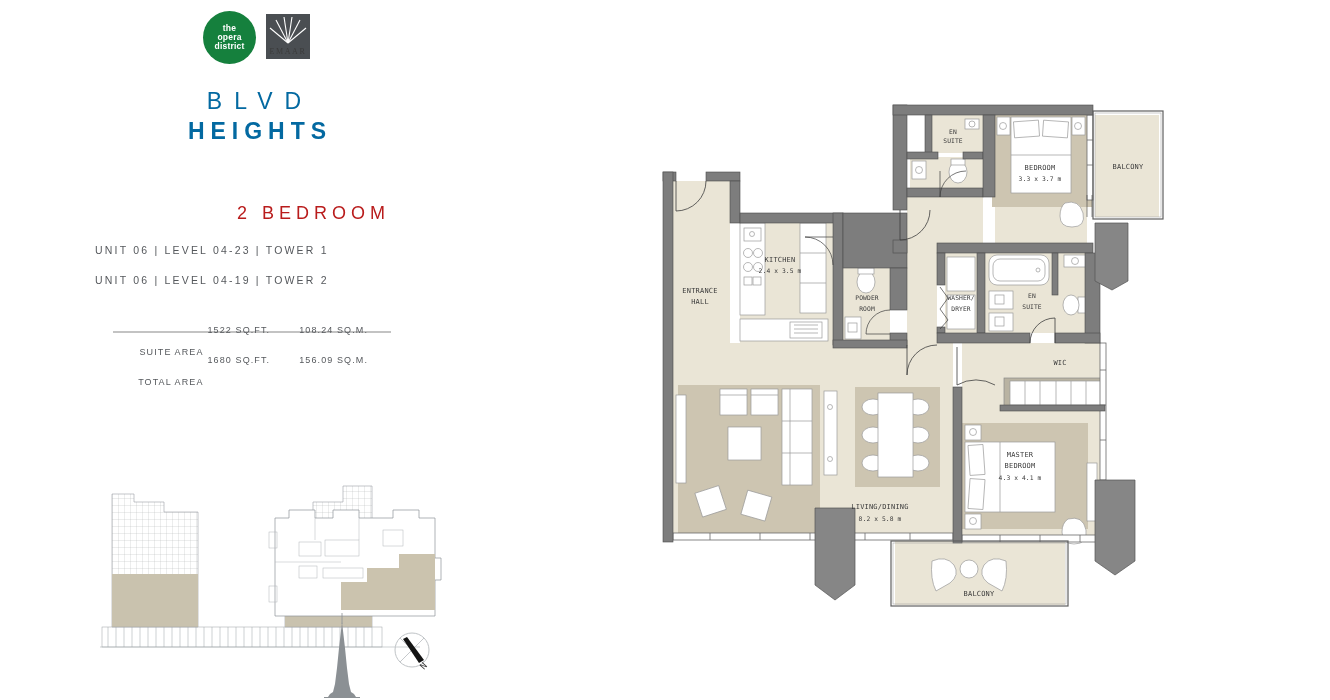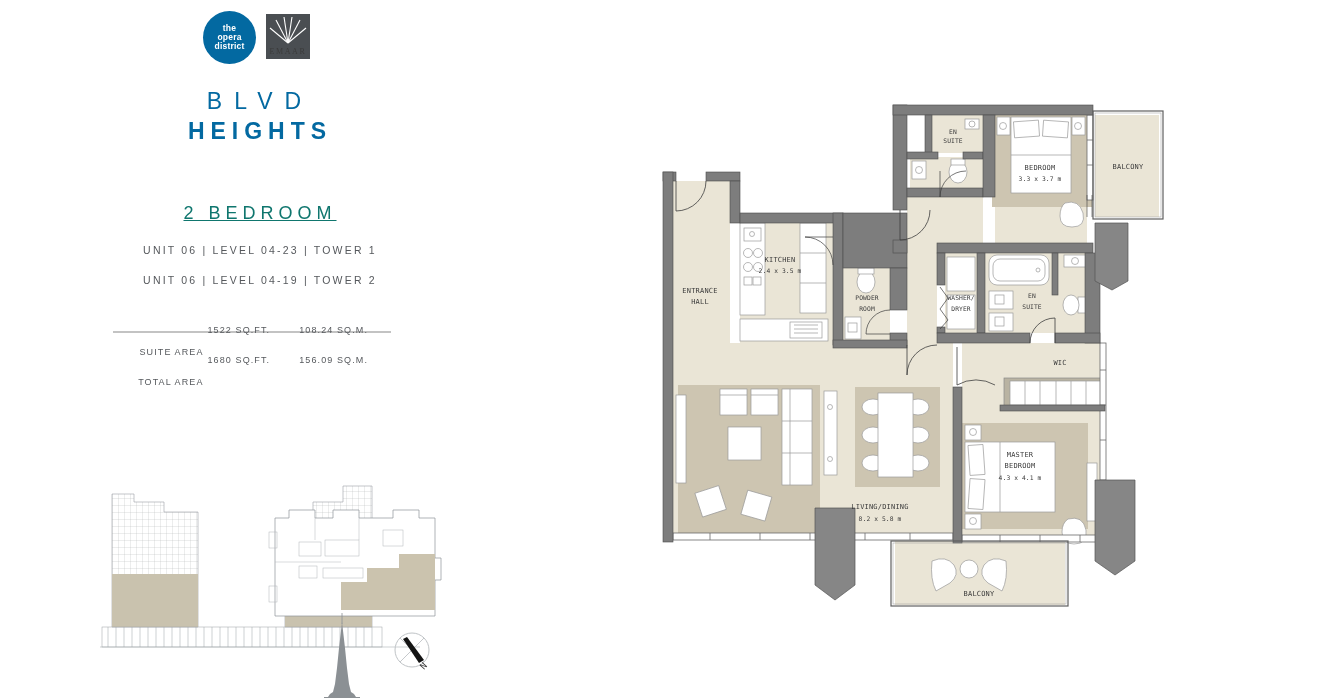--- a/index.html
+++ b/index.html
@@ -1,31 +1,31 @@
 <!DOCTYPE html>
 <html><head>
 <meta charset="utf-8">
 <style>
   html,body{margin:0;padding:0;background:#fff;}
   .page{position:relative;width:1330px;height:700px;background:#fff;overflow:hidden;
         font-family:"Liberation Sans",sans-serif;color:#55585c;}
   
   .logos{position:absolute;left:203px;top:11px;display:flex;align-items:flex-start;}
-  .opera-circle{width:53px;height:53px;border-radius:50%;background:#0369a1;display:flex;
+  .opera-circle{width:53px;height:53px;border-radius:50%;background:#15803d;display:flex;
         flex-direction:column;justify-content:center;align-items:center;line-height:1.05;}
   .opera-circle span{color:#fff;font-size:8.5px;font-weight:bold;letter-spacing:.2px;}
   .emaar-box{width:44px;height:45px;background:#4a4e52;margin-left:10px;margin-top:3px;position:relative;}
   .emaar-box svg{position:absolute;left:0;top:0;}
   .title{position:absolute;left:155px;top:88px;width:210px;text-align:center;color:#0369a1;}
   .title .l1{font-size:23px;letter-spacing:12px;}
   .title .l2{font-size:23px;letter-spacing:6px;margin-top:3px;font-weight:bold;}
   
-  .unit-type{position:absolute;left:130px;top:203px;width:260px;text-align:center;
-        font-size:18px;letter-spacing:5px;color:#0f766e;text-decoration:underline;}
-  .unit-line{position:absolute;left:95px;width:330px;text-align:center;font-size:10.5px;
+  .unit-type{position:absolute;left:130px;top:203px;width:260px;text-align:right;
+        font-size:18px;letter-spacing:5px;color:#b91c1c;}
+  .unit-line{position:absolute;left:95px;width:330px;text-align:left;font-size:10.5px;
         letter-spacing:2.2px;color:#55585c;white-space:nowrap;}
   
   .area-table{position:absolute;left:113px;top:303px;width:278px;font-size:9px;letter-spacing:1.1px;}
   .area-row{display:grid;grid-template-columns:34% 33% 33%;align-items:center;height:28px;}
   .area-row .c1{text-align:right;padding-right:4px;margin-top:44px;}
   .area-row .c2,.area-row .c3{}
   .area-rule{border:none;border-top:1px solid #c3c3c3;margin:0;}
   svg text{font-family:"DejaVu Sans Mono",monospace;fill:#3b3b3b;}
   .planlabel{font-size:7px;letter-spacing:.2px;}
   .planlabel-sm{font-size:6.3px;letter-spacing:.1px;}

